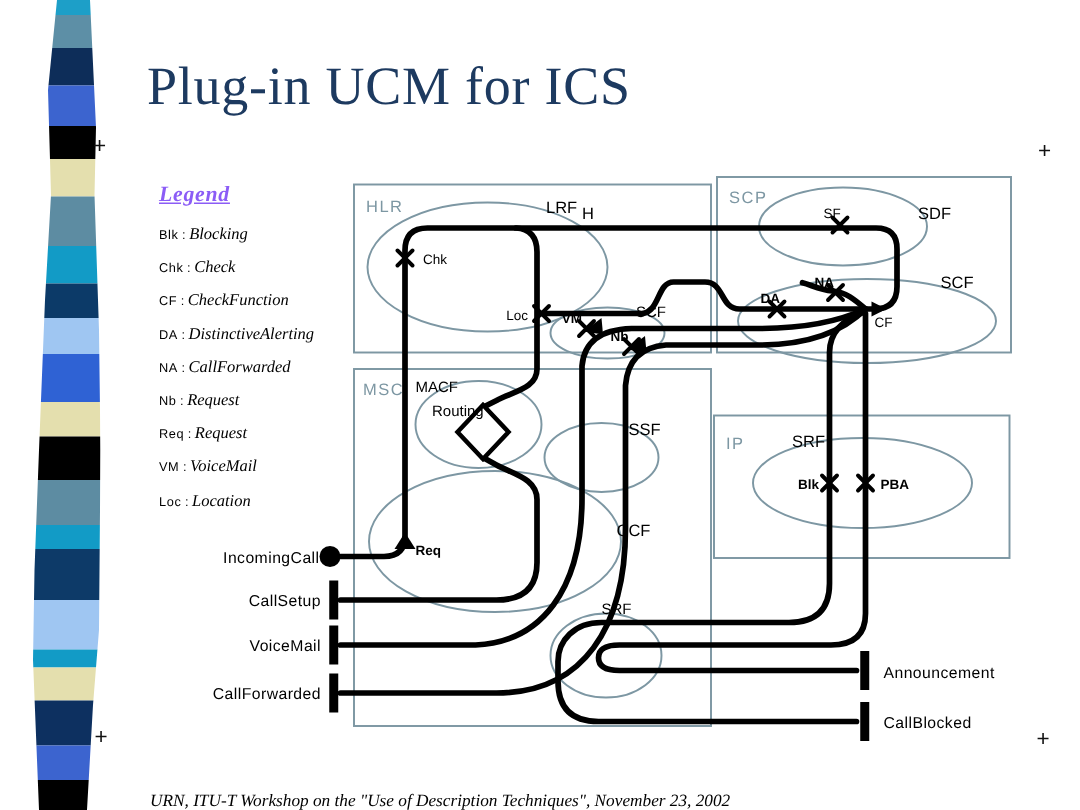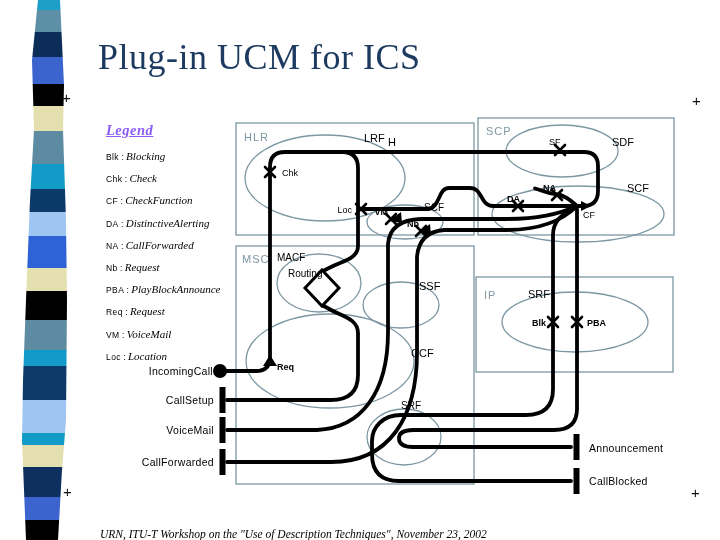--- a/index.html
+++ b/index.html
@@ -95,21 +95,20 @@
 <div class="plus" style="left:691px;top:484px;">+</div>
 
 <div id="legend">
   <div class="head">Legend</div>
   <div class="row"><span class="abbr">Blk</span><span class="sep"> : </span><span class="term">Blocking</span></div>
   <div class="row"><span class="abbr">Chk</span><span class="sep"> : </span><span class="term">Check</span></div>
   <div class="row"><span class="abbr">CF</span><span class="sep"> : </span><span class="term">CheckFunction</span></div>
   <div class="row"><span class="abbr">DA</span><span class="sep"> : </span><span class="term">DistinctiveAlerting</span></div>
   <div class="row"><span class="abbr">NA</span><span class="sep"> : </span><span class="term">CallForwarded</span></div>
   <div class="row"><span class="abbr">Nb</span><span class="sep"> : </span><span class="term">Request</span></div>
-  <div class="row"><span class="abbr">PBA</span><span class="sep"> : </span><span class="term">PlayBlockAnnounce</span></div>
   <div class="row"><span class="abbr">Req</span><span class="sep"> : </span><span class="term">Request</span></div>
   <div class="row"><span class="abbr">VM</span><span class="sep"> : </span><span class="term">VoiceMail</span></div>
   <div class="row"><span class="abbr">Loc</span><span class="sep"> : </span><span class="term">Location</span></div>
 </div>
 
 <svg id="ucm" width="720" height="540" viewBox="0 0 720 540">
 
   <rect class="frame" x="236" y="123" width="238" height="112"></rect>
   <rect class="frame" x="478" y="118" width="196" height="117"></rect>
   <rect class="frame" x="236" y="246" width="238" height="238"></rect>

